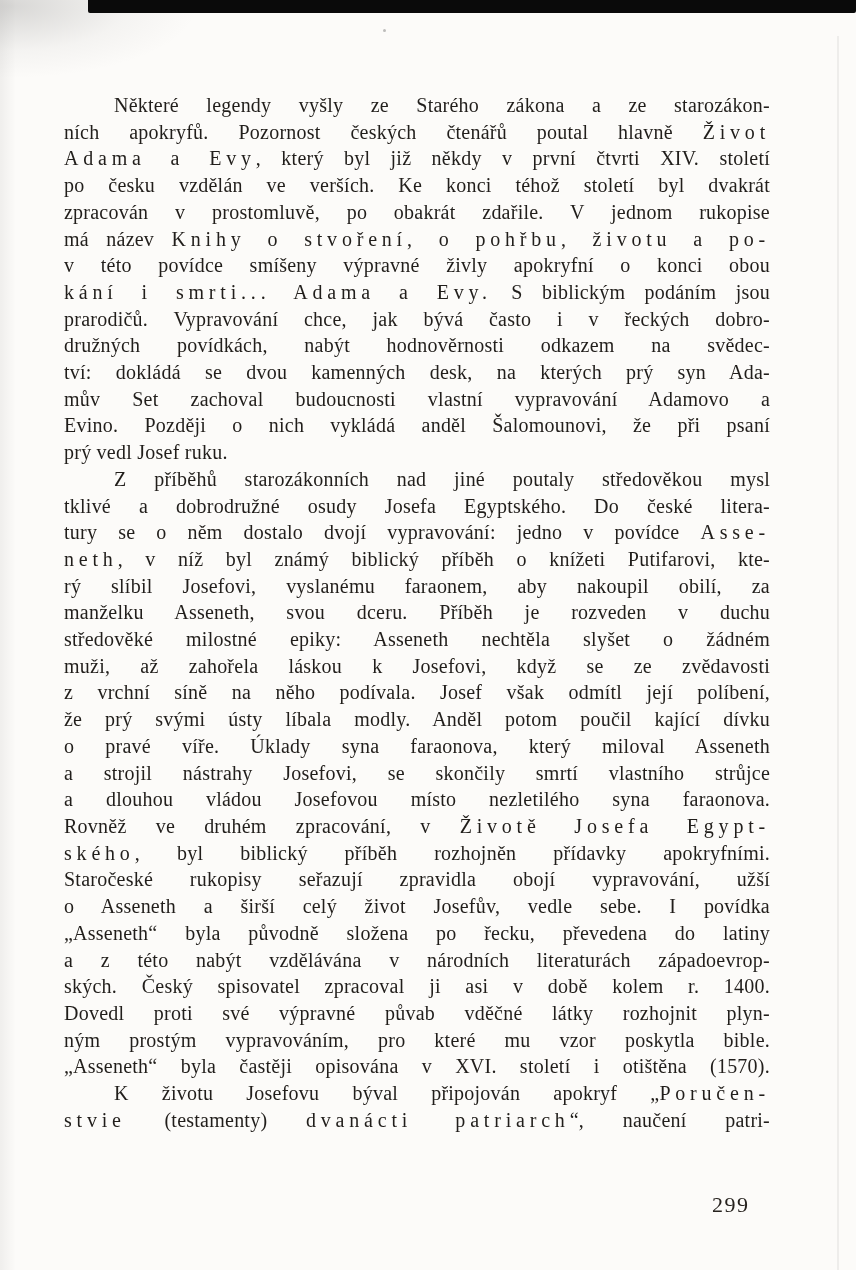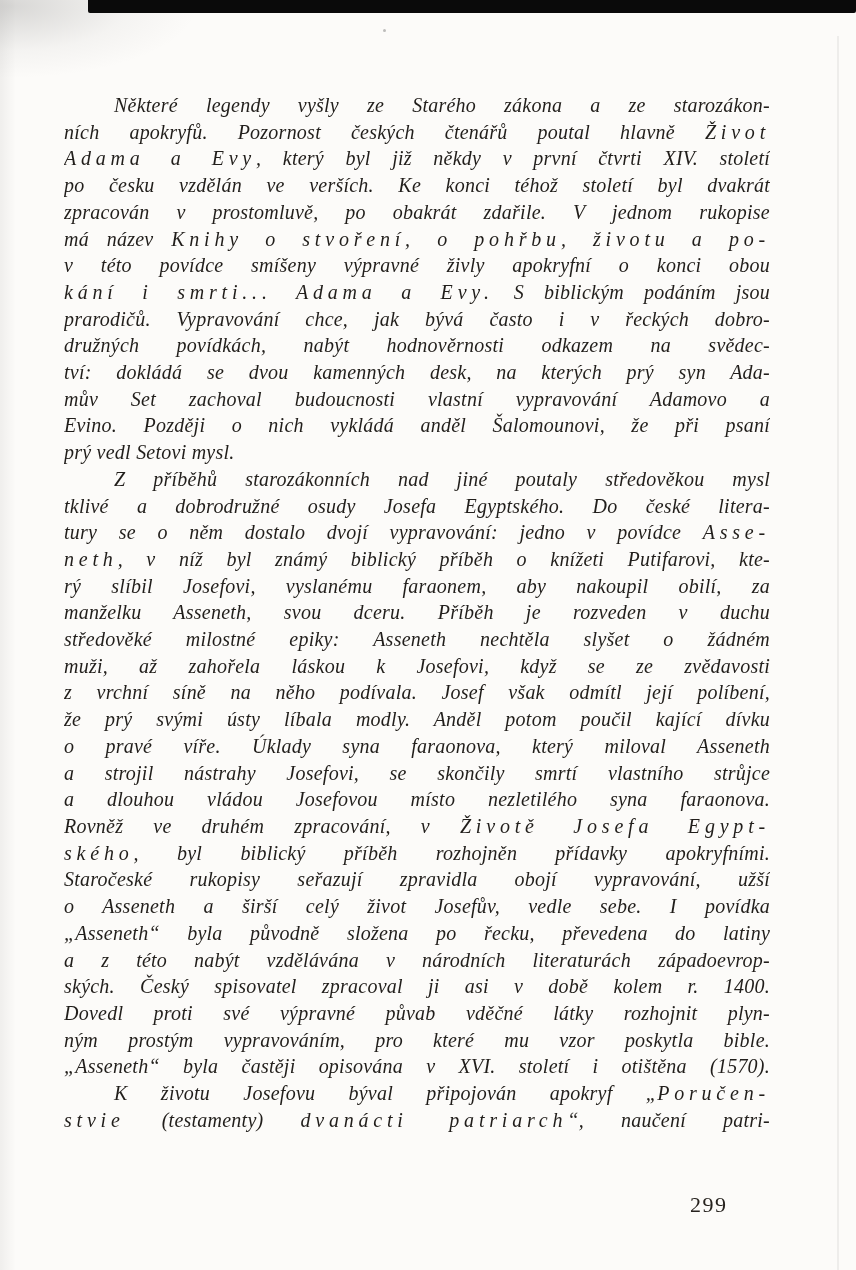--- a/index.html
+++ b/index.html
@@ -20,33 +20,32 @@
     background:#0a0a0a;border-radius:0 0 2px 2px;
   }
   #edge-line{
     position:absolute;top:36px;bottom:0;left:837px;width:2px;
     background:rgba(0,0,0,0.055);
   }
   #text-block{
     position:absolute;left:64px;top:92px;width:706px;
     font-size:20px;line-height:26.7px;
     letter-spacing:0.012em;
-    font-style:italic;
   }
   .paragraph{margin:0;}
   .line{
     text-align:justify;text-align-last:justify;
     max-height:27px;overflow:hidden;
     white-space:normal;
   }
   .line.indent{text-indent:50px;}
   .line.last{text-align-last:left;}
   .sperr{letter-spacing:0.24em;}
   #page-number{
-    position:absolute;left:690px;top:1192px;
+    position:absolute;left:712px;top:1192px;
     font-size:22px;letter-spacing:1.5px;color:#26221e;
   }
   .speck{position:absolute;background:rgba(0,0,0,0.25);border-radius:50%;}
 </style>
 </head>
 <body>
 
 <div id="scan-page">
   <div id="top-bar"></div>
   <div id="edge-line"></div>
@@ -58,21 +57,21 @@
         <div class="line"><span>po česku vzdělán ve verších. Ke konci téhož století byl dvakrát</span></div>
         <div class="line"><span>zpracován v prostomluvě, po obakrát zdařile. V jednom rukopise</span></div>
         <div class="line"><span>má název </span><span class="sperr">Knihy o stvoření, o pohřbu, životu a po-</span></div>
         <div class="line"><span>v této povídce smíšeny výpravné živly apokryfní o konci obou</span></div>
         <div class="line"><span class="sperr">kání i smrti... Adama a Evy.</span><span> S biblickým podáním jsou</span></div>
         <div class="line"><span>prarodičů. Vypravování chce, jak bývá často i v řeckých dobro-</span></div>
         <div class="line"><span>družných povídkách, nabýt hodnověrnosti odkazem na svědec-</span></div>
         <div class="line"><span>tví: dokládá se dvou kamenných desk, na kterých prý syn Ada-</span></div>
         <div class="line"><span>mův Set zachoval budoucnosti vlastní vypravování Adamovo a</span></div>
         <div class="line"><span>Evino. Později o nich vykládá anděl Šalomounovi, že při psaní</span></div>
-        <div class="line last"><span>prý vedl Setovi mysl.</span></div>
+        <div class="line last"><span>prý vedl Josef ruku.</span></div>
       </div>
       <div class="paragraph">
         <div class="line indent"><span>Z příběhů starozákonních nad jiné poutaly středověkou mysl</span></div>
         <div class="line"><span>tklivé a dobrodružné osudy Josefa Egyptského. Do české litera-</span></div>
         <div class="line"><span>tury se o něm dostalo dvojí vypravování: jedno v povídce </span><span class="sperr">Asse-</span></div>
         <div class="line"><span class="sperr">neth</span><span>, v níž byl známý biblický příběh o knížeti Putifarovi, kte-</span></div>
         <div class="line"><span>rý slíbil Josefovi, vyslanému faraonem, aby nakoupil obilí, za</span></div>
         <div class="line"><span>manželku Asseneth, svou dceru. Příběh je rozveden v duchu</span></div>
         <div class="line"><span>středověké milostné epiky: Asseneth nechtěla slyšet o žádném</span></div>
         <div class="line"><span>muži, až zahořela láskou k Josefovi, když se ze zvědavosti</span></div>

